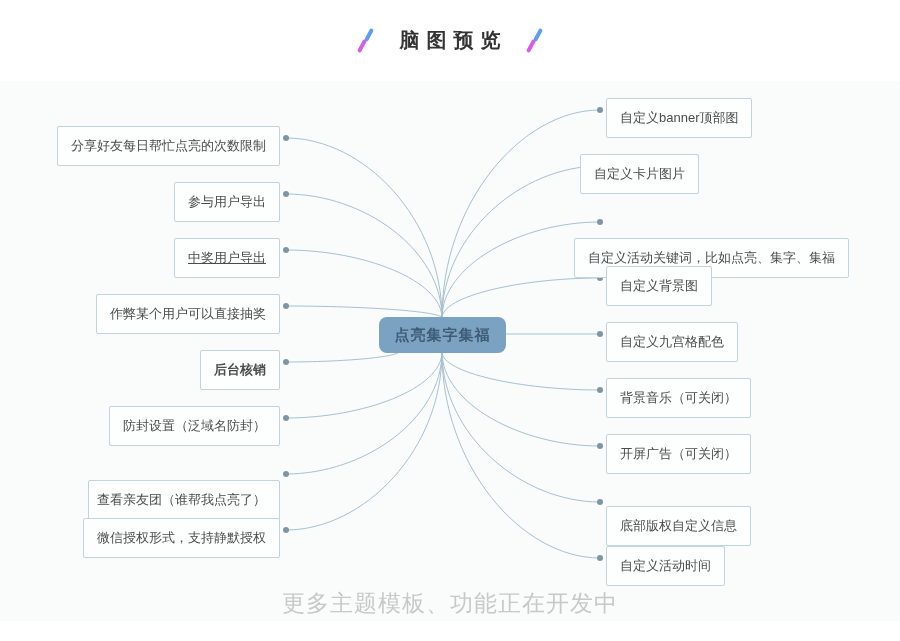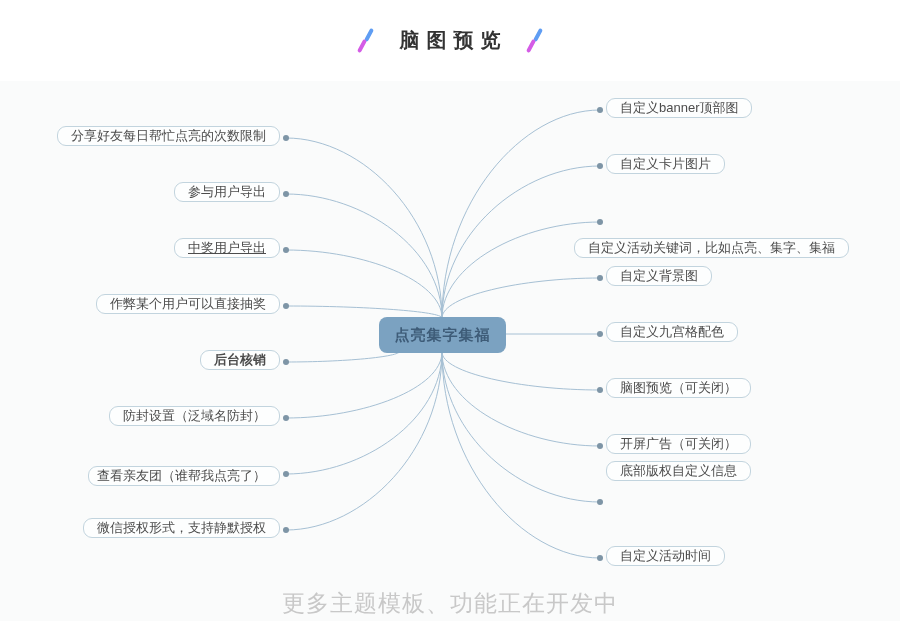--- a/index.html
+++ b/index.html
@@ -54,27 +54,27 @@
   }
   svg.connectors {
     position: absolute;
     top: 0; left: 0;
     z-index: 1;
   }
 
   
   .leaf {
     position: absolute;
-    height: 20px;
+    height: 40px;
     display: inline-flex;
     align-items: center;
     padding: 0 13px;
     background: #fdfefe;
     border: 1px solid var(--leaf-border);
-    border-radius: 9px;
+    border-radius: 2px;
     font-size: 13px;
     color: var(--leaf-text);
     white-space: nowrap;
     z-index: 2;
   }
   .center-node {
     position: absolute;
     left: 379px; top: 317px;
     width: 127px; height: 36px;
     display: flex;
@@ -157,30 +157,30 @@
       <circle cx="600" cy="558" r="3" fill="#7e95a6"></circle>
     </svg>
 
   <div id="leaves">
       <div class="leaf" style="top: 126px; right: 620px;">分享好友每日帮忙点亮的次数限制</div>
       <div class="leaf" style="top: 182px; right: 620px;">参与用户导出</div>
       <div class="leaf" style="top: 238px; right: 620px; text-decoration: underline;">中奖用户导出</div>
       <div class="leaf" style="top: 294px; right: 620px;">作弊某个用户可以直接抽奖</div>
       <div class="leaf" style="top: 350px; right: 620px; font-weight: bold;">后台核销</div>
       <div class="leaf" style="top: 406px; right: 620px;">防封设置（泛域名防封）</div>
-      <div class="leaf" style="top: 466px; right: 620px; padding-left: 8px;">查看亲友团（谁帮我点亮了）</div>
+      <div class="leaf" style="top: 480px; right: 620px; padding-left: 8px;">查看亲友团（谁帮我点亮了）</div>
       <div class="leaf" style="top: 518px; right: 620px; margin-left: 42px;">微信授权形式，支持静默授权</div>
       <div class="leaf" style="top: 98px; left: 606px;">自定义banner顶部图</div>
-      <div class="leaf" style="top: 154px; left: 606px;">自定义卡片图片</div>
+      <div class="leaf" style="top: 154px; left: 580px;">自定义卡片图片</div>
       <div class="leaf" style="top: 210px; left: 574px; margin-top: 28px;">自定义活动关键词，比如点亮、集字、集福</div>
       <div class="leaf" style="top: 266px; left: 606px;">自定义背景图</div>
       <div class="leaf" style="top: 322px; left: 606px;">自定义九宫格配色</div>
-      <div class="leaf" style="top: 378px; left: 606px;">脑图预览（可关闭）</div>
+      <div class="leaf" style="top: 378px; left: 606px;">背景音乐（可关闭）</div>
       <div class="leaf" style="top: 434px; left: 606px;">开屏广告（可关闭）</div>
-      <div class="leaf" style="top: 461px; left: 606px;">底部版权自定义信息</div>
+      <div class="leaf" style="top: 506px; left: 606px;">底部版权自定义信息</div>
       <div class="leaf" style="top: 546px; left: 606px;">自定义活动时间</div>
     </div>
 
   <div class="center-node">点亮集字集福</div>
 
   <div class="footer-note">更多主题模板、功能正在开发中</div>
 
 </div>
 
 </body></html>

